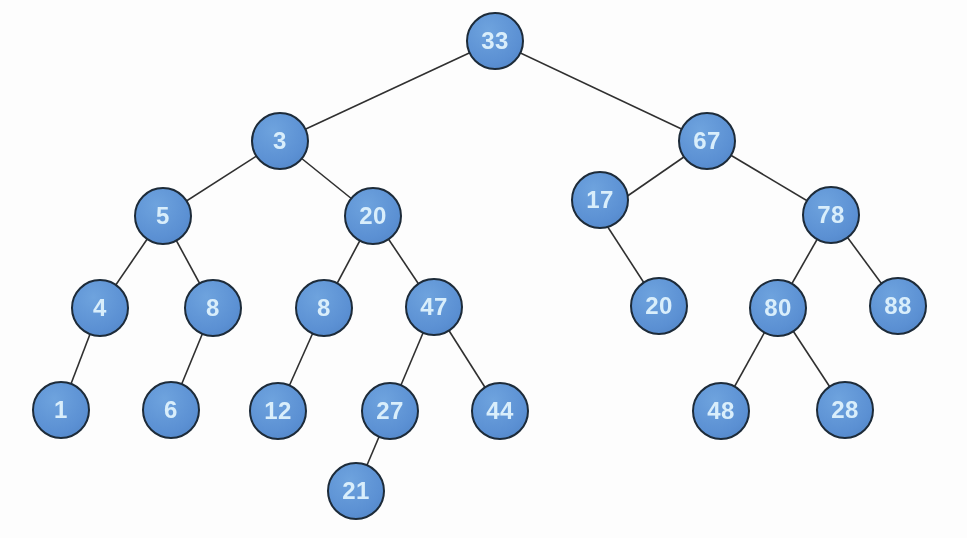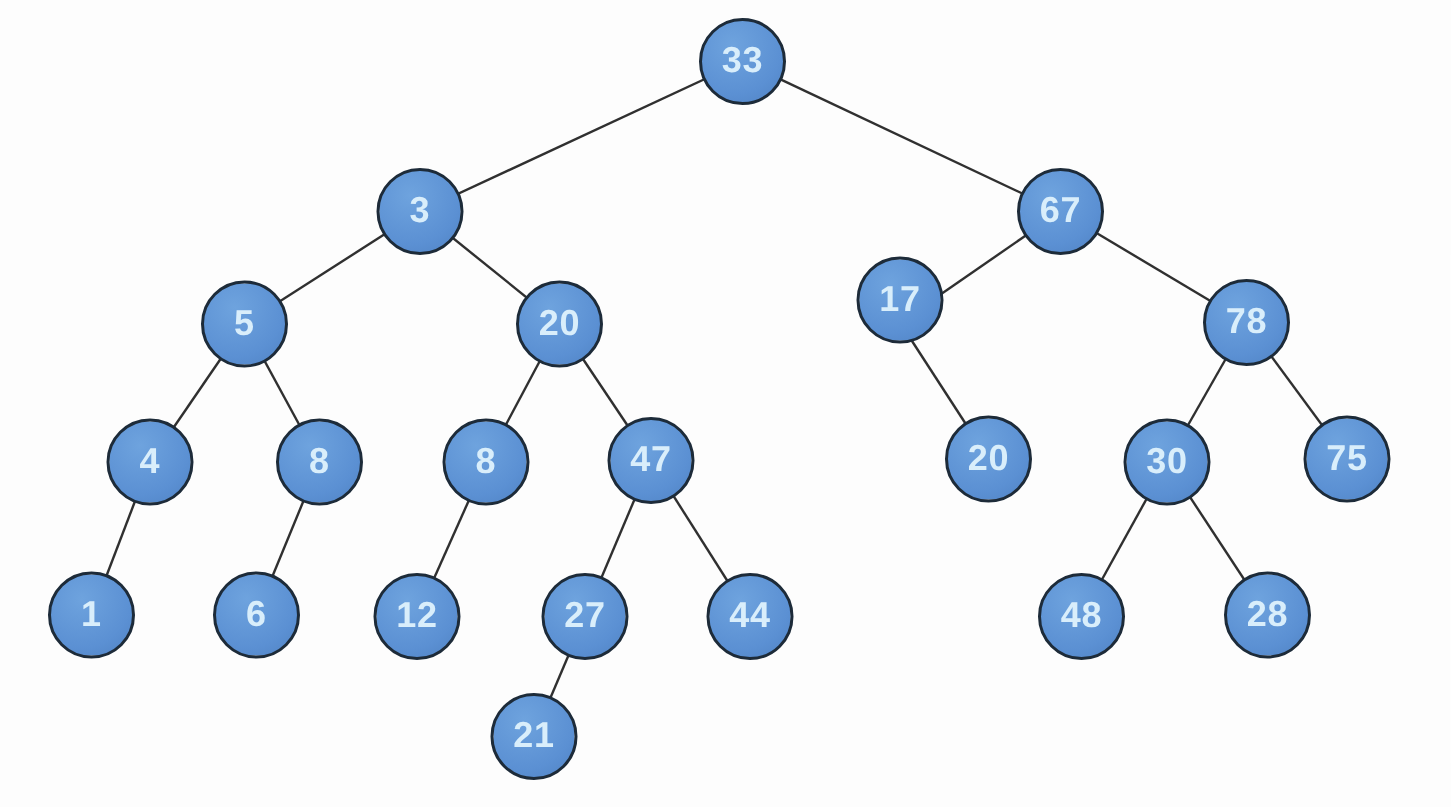--- a/index.html
+++ b/index.html
@@ -73,22 +73,22 @@
       <div class="node" style="left: 707px; top: 141px;">67</div>
       <div class="node" style="left: 163px; top: 216px;">5</div>
       <div class="node" style="left: 373px; top: 216px; text-align: right;">20</div>
       <div class="node" style="left: 600px; top: 200px;">17</div>
       <div class="node" style="left: 831px; top: 215px;">78</div>
       <div class="node" style="left: 100px; top: 308px;">4</div>
       <div class="node" style="left: 213px; top: 308px;">8</div>
       <div class="node" style="left: 324px; top: 308px;">8</div>
       <div class="node" style="left: 434px; top: 307px;">47</div>
       <div class="node" style="left: 659px; top: 306px;">20</div>
-      <div class="node" style="left: 778px; top: 308px;">30</div>
-      <div class="node" style="left: 898px; top: 306px;">75</div>
+      <div class="node" style="left: 778px; top: 308px;">80</div>
+      <div class="node" style="left: 898px; top: 306px;">88</div>
       <div class="node" style="left: 61px; top: 410px;">1</div>
       <div class="node" style="left: 171px; top: 410px;">6</div>
       <div class="node" style="left: 278px; top: 411px;">12</div>
       <div class="node" style="left: 390px; top: 411px;">27</div>
       <div class="node" style="left: 500px; top: 411px;">44</div>
       <div class="node" style="left: 721px; top: 411px;">48</div>
       <div class="node" style="left: 845px; top: 410px;">28</div>
       <div class="node" style="left: 356px; top: 491px;">21</div>
     </div>
 </div>

